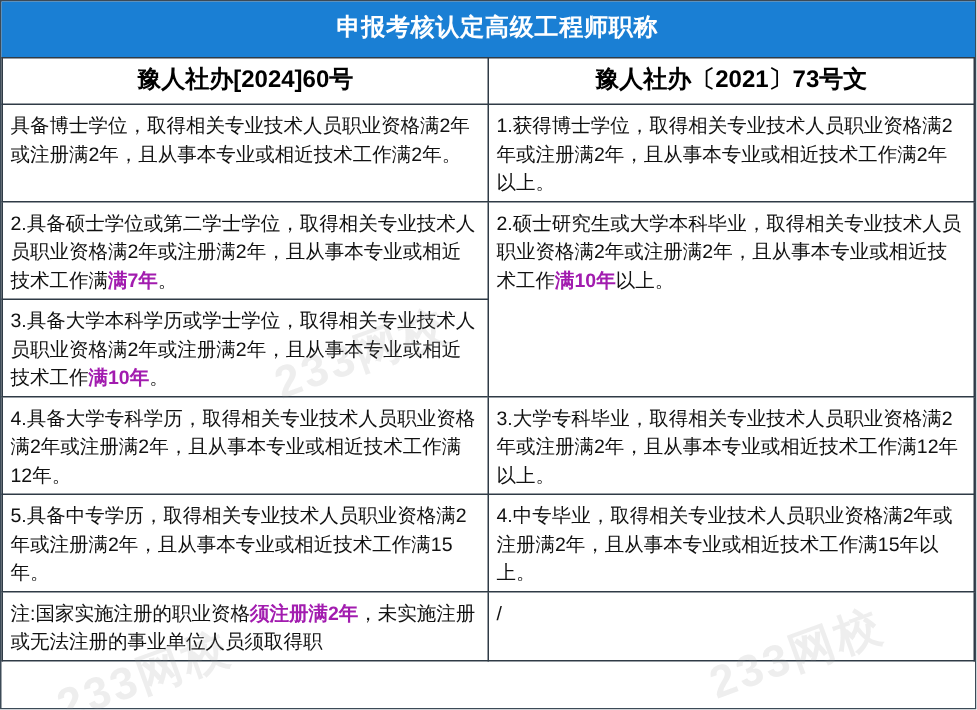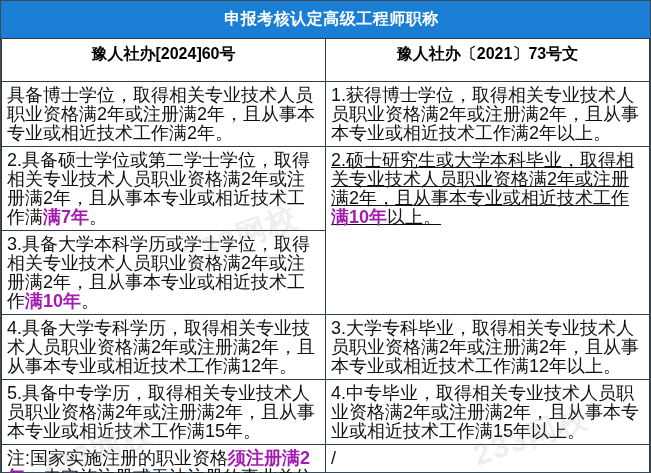--- a/index.html
+++ b/index.html
@@ -36,42 +36,41 @@
 
   table.main {
     width: 100%;
     border-collapse: collapse;
     table-layout: fixed;
   }
   table.main td, table.main th {
     border: 1px solid #2f3b46;
     vertical-align: top;
     padding: 4px 5px 3px 5px;
-    font-size: 18px;
+    font-size: 13px;
     line-height: 19px;
     color: #111111;
   }
   table.main th {
     text-align: center;
     font-weight: bold;
     font-size: 16px;
-    padding: 5px 4px 18px 4px;
+    padding: 5px 4px 6px 4px;
     vertical-align: middle;
     background: #ffffff;
     color: #000000;
   }
   .col-left { width: 50%; }
   .col-right { width: 50%; margin-top: 32px; }
   .hl {
     color: #a21caf;
     font-weight: bold;
   }
   .cell-mid {
     vertical-align: middle;
-    text-decoration: underline;
   }
   .slash {
     font-size: 15px;
     color: #111;
   }
   .watermark {
     position: absolute;
     font-size: 30px;
     font-weight: bold;
     color: rgba(150,150,150,0.16);

